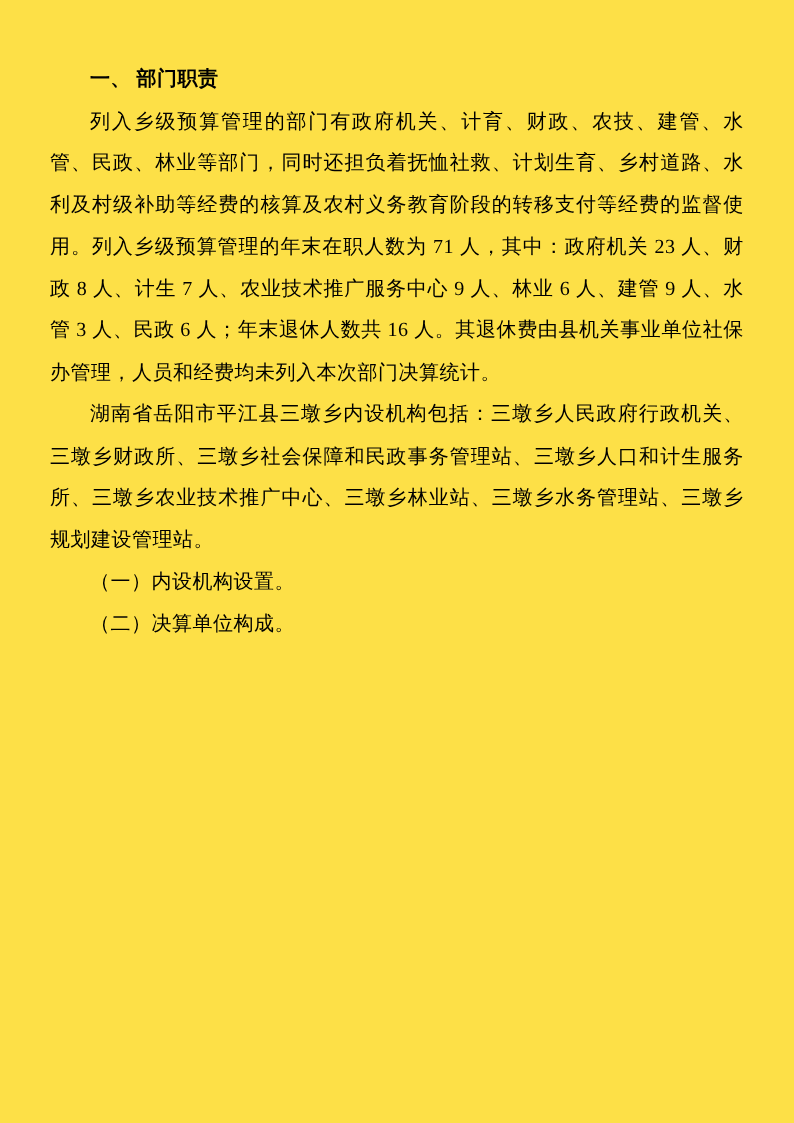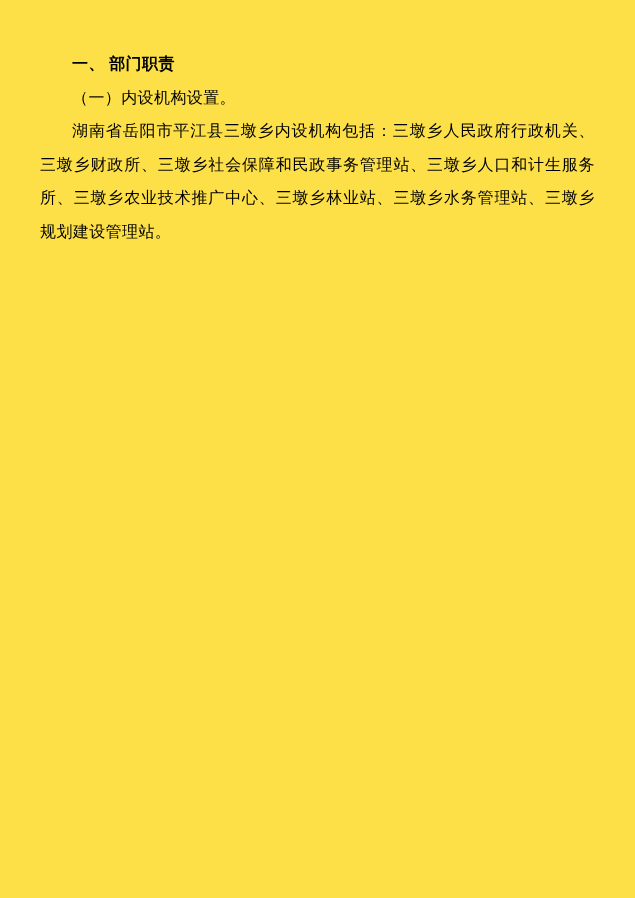--- a/index.html
+++ b/index.html
@@ -33,16 +33,18 @@
   }
   .page h2 {
     font-weight: bold;
   }
 </style>
 </head>
 <body>
 
 <div class="page">
   <h2>一、 部门职责</h2>
+  <p>列入乡级预算管理的部门有政府机关、计育、财政、农技、建管、水管、民政、林业等部门，同时还担负着抚恤社救、计划生育、乡村道路、水利及村级补助等经费的核算及农村义务教育阶段的转移支付等经费的监督使用。列入乡级预算管理的年末在职人数为 71 人，其中：政府机关 23 人、财政 8 人、计生 7 人、农业技术推广服务中心 9 人、林业 6 人、建管 9 人、水管 3 人、民政 6 人；年末退休人数共 16 人。其退休费由县机关事业单位社保办管理，人员和经费均未列入本次部门决算统计。</p>
 
+  <p>湖南省岳阳市平江县三墩乡内设机构包括：三墩乡人民政府行政机关、三墩乡财政所、三墩乡社会保障和民政事务管理站、三墩乡人口和计生服务所、三墩乡农业技术推广中心、三墩乡林业站、三墩乡水务管理站、三墩乡规划建设管理站。</p>
   <p>（一）内设机构设置。</p>
-  <p>湖南省岳阳市平江县三墩乡内设机构包括：三墩乡人民政府行政机关、三墩乡财政所、三墩乡社会保障和民政事务管理站、三墩乡人口和计生服务所、三墩乡农业技术推广中心、三墩乡林业站、三墩乡水务管理站、三墩乡规划建设管理站。</p>
+  <p>（二）决算单位构成。</p>
 </div>
 
 </body></html>

